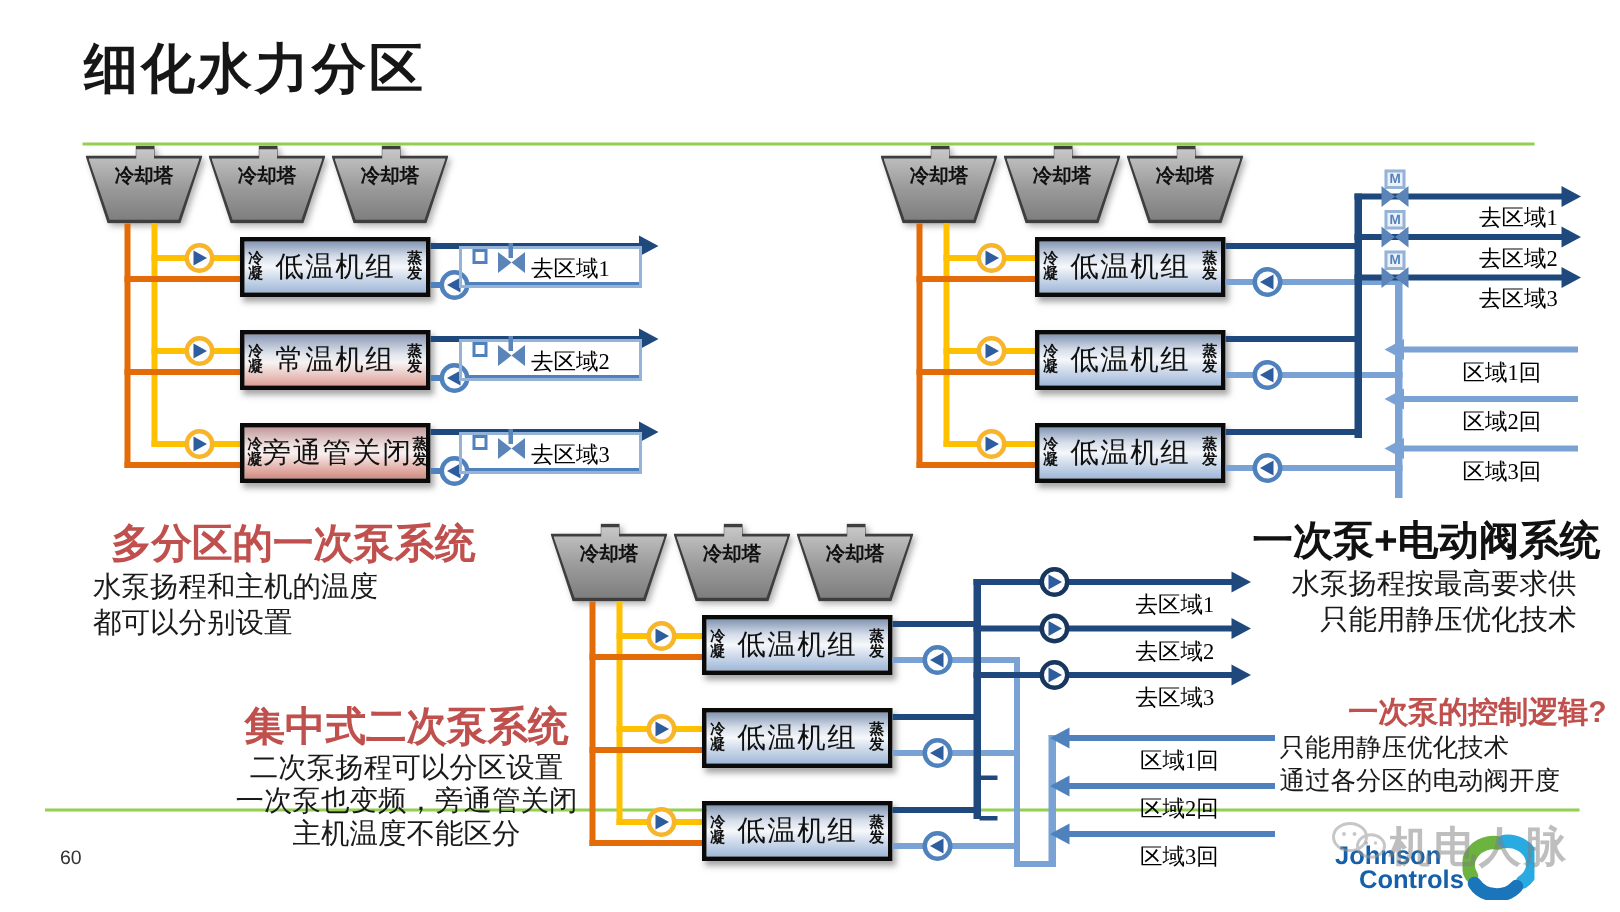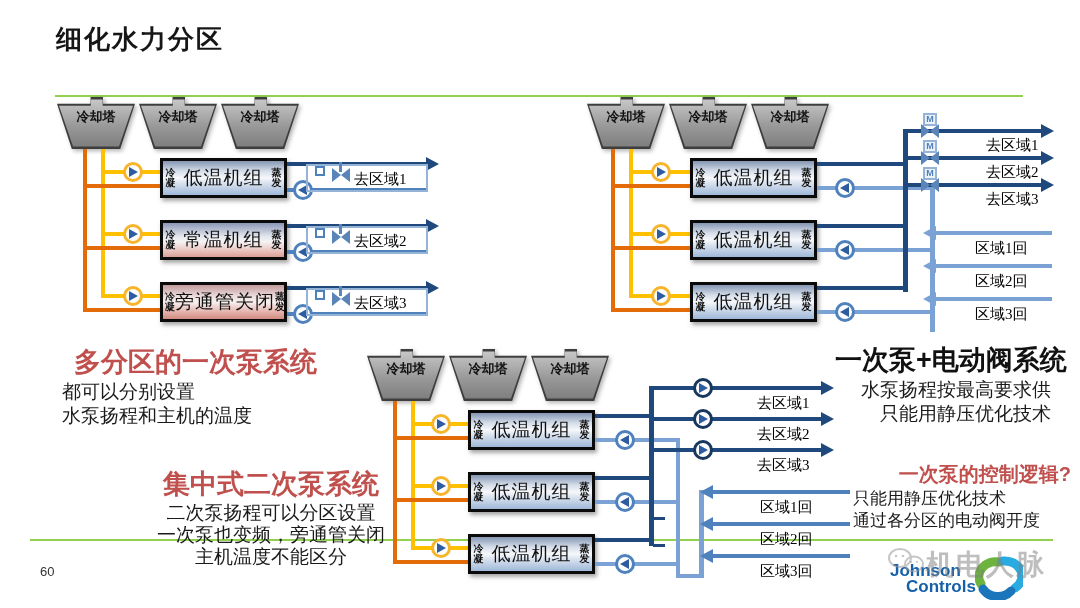--- a/index.html
+++ b/index.html
@@ -1,20 +1,20 @@
 <!DOCTYPE html>
 <html><head>
 <meta charset="utf-8">
 <style>
   html,body{margin:0;padding:0;background:#fff;}
   .stage{position:relative;width:1080px;height:608px;background:#fff;overflow:hidden;
          font-family:"Liberation Sans",sans-serif;}
   .abs{position:absolute;}
   
-  .stitle{position:absolute;left:56px;top:22px;font-size:26px;font-weight:700;
+  .stitle{position:absolute;left:56px;top:22px;font-size:36px;font-weight:700;
           font-family:"Liberation Serif",serif;letter-spacing:2px;color:#161616;white-space:nowrap;}
   .gline{position:absolute;height:2px;background:#92D050;}
   .pagenum{position:absolute;left:40px;top:564px;font-size:13px;color:#333;text-align:center;}
   
   .pp{position:absolute;}
   .o{background:#E36C09}.y{background:#FFC000}.d{background:#1F497D}.mB{background:#4F81BD}.lB{background:#7BA2D4}
   
   .ar{position:absolute;width:0;height:0;border-top:7px solid transparent;border-bottom:7px solid transparent;}
   .ard{border-left:13px solid #1F497D;}
   .arll{border-right:13px solid #7BA2D4;}
@@ -154,22 +154,22 @@
       <i class="tl"></i>
     </span>
   <div class="zb" style="left:306px;top:288px;"></div>
   <div class="pp" style="left:339px;top:286px;width:3px;height:10px;background:#5B84B8;"></div>
   <div class="sq" style="left:315px;top:290px;"></div>
   <div class="bt" style="left:332px;top:292px;"></div>
   <div class="lbl" style="left:354px;top:294px;">去区域3</div>
 
   <div class="cap" style="left:62px;top:344px;width:250px;">
     <div class="t" style="padding-left:12px;">多分区的一次泵系统</div>
+    <div class="l">水泵扬程和主机的温度</div>
     <div class="l">都可以分别设置</div>
-    <div class="l">水泵扬程和主机的温度</div>
   </div>
 
   <div class="tw" style="left:587px;top:97px;">
       <div class="b1"></div>
       <div class="b2"></div>
       <div class="tl">冷却塔</div>
     </div>
   <div class="tw" style="left:669px;top:97px;">
       <div class="b1"></div>
       <div class="b2"></div>

